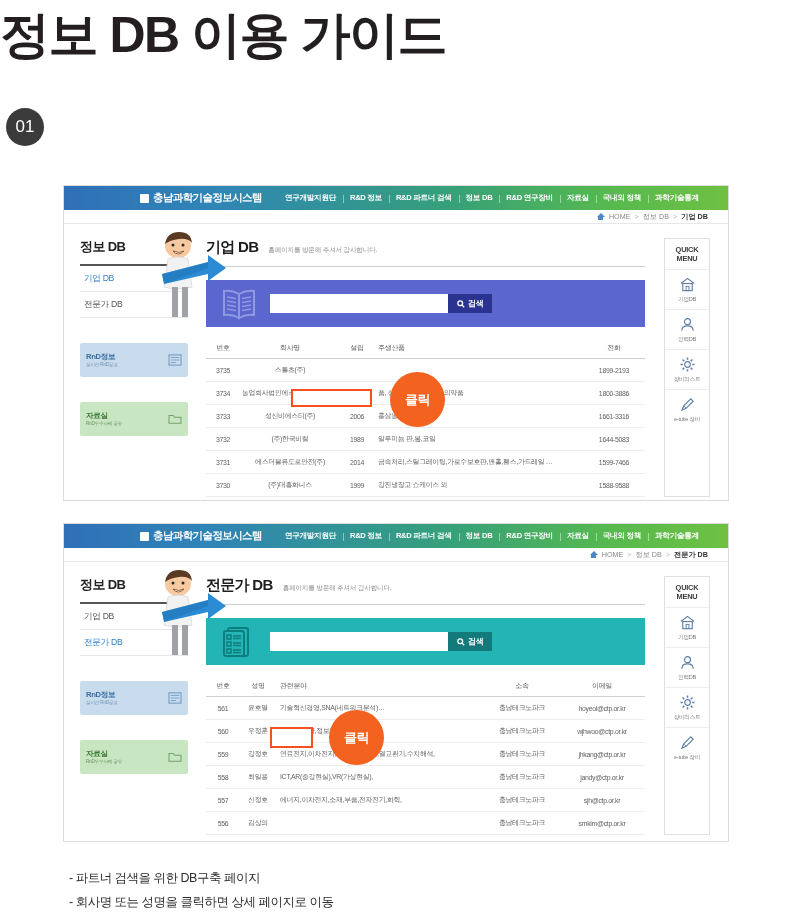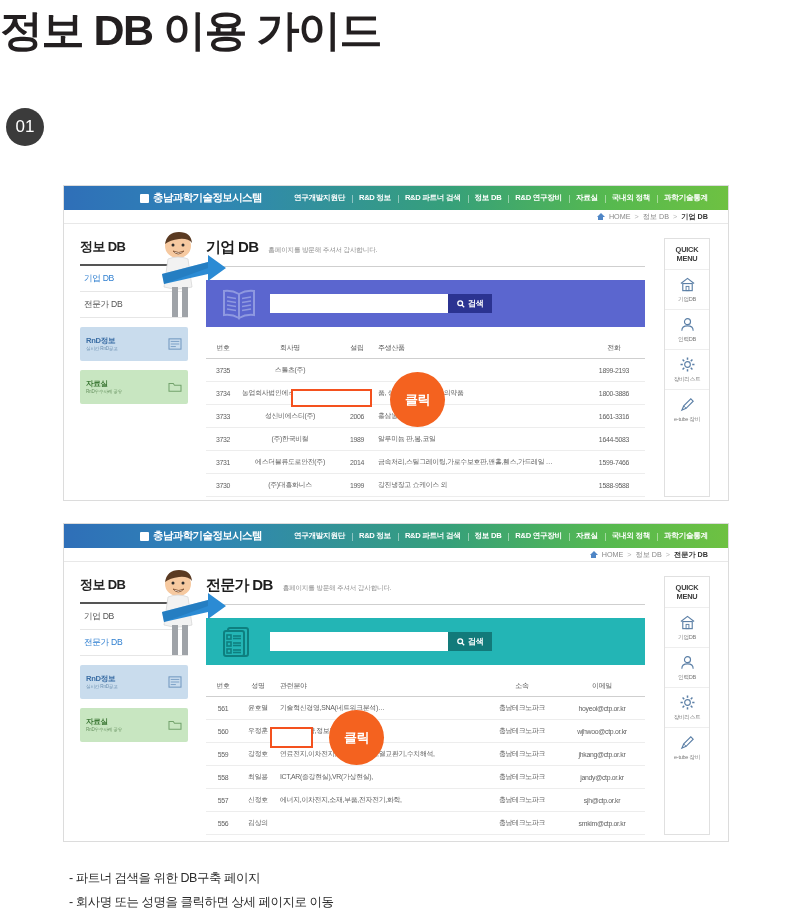--- a/index.html
+++ b/index.html
@@ -6,21 +6,21 @@
   html, body {
     width: 793px; height: 924px;
     background: #ffffff;
     font-family: "Liberation Sans", "DejaVu Sans", sans-serif;
     overflow: hidden;
   }
 
   
   .page-title {
     position: absolute; left: 0px; top: 2px;
-    font-size: 43px; font-weight: bold; letter-spacing: -1.5px;
+    font-size: 50px; font-weight: bold; letter-spacing: -1.5px;
     color: #231f20; white-space: nowrap;
   }
 
   
   .step-row { position: absolute; left: 6px; top: 108px; display: flex; align-items: center; }
   .step-badge {
     width: 38px; height: 38px; border-radius: 50%;
     background: #3b3b3b; color: #ffffff;
     font-size: 17px; letter-spacing: 0px;
     display: flex; align-items: center; justify-content: center;
@@ -55,21 +55,21 @@
   .brand-mark::after {
     content: ""; position: absolute; left: 1.5px; top: 5px;
     width: 0; height: 0;
     border-left: 3px solid transparent; border-right: 3px solid transparent;
     border-top: 4px solid #ffffff;
   }
   .brand-name {
     color: #ffffff; font-size: 10.5px; font-weight: bold; letter-spacing: -0.6px;
     white-space: nowrap;
   }
-  .nav-menu { display: flex; align-items: center; margin-left: 25px; }
+  .nav-menu { display: flex; align-items: center; margin-left: 16px; }
   .nav-item {
     color: #ffffff; font-size: 7.6px; font-weight: bold;
     letter-spacing: -0.3px; white-space: nowrap;
     padding: 0 7px; position: relative;
   }
   .nav-item + .nav-item::before {
     content: ""; position: absolute; left: 0; top: 2px;
     width: 1px; height: 8px; background: rgba(255,255,255,0.45);
   }
 
@@ -104,21 +104,21 @@
     font-size: 13px; font-weight: bold; color: #222222;
     letter-spacing: -0.6px; padding-bottom: 8px;
     border-bottom: 2px solid #555555;
   }
   .lnb-link {
     font-size: 8.6px; color: #555555; letter-spacing: -0.3px;
     padding: 7px 2px 6px 4px; border-bottom: 1px solid #e6e6e6;
   }
   .lnb-link.active { color: #2f7fd0; }
   .banner {
-    margin-top: 9px; height: 32px; border-radius: 2px;
+    margin-top: 25px; height: 32px; border-radius: 2px;
     display: flex; align-items: center; justify-content: space-between;
     padding: 17px 6px;
   }
   .banner.blue  { background: #c9dced; }
   .banner.green { background: #c8e6c1; }
   .banner-t1 { font-size: 7.6px; font-weight: bold; color: #3b6ea5; letter-spacing: -0.3px; line-height: 1.15; }
   .banner-t2 { font-size: 4.6px; color: #6b8fb0; letter-spacing: -0.2px; line-height: 1.2; }
   .banner.green .banner-t1 { color: #3f7a38; }
   .banner.green .banner-t2 { color: #6a9463; }
   .banner-ico { width: 14px; height: 12px; opacity: .62; flex: 0 0 auto; }

